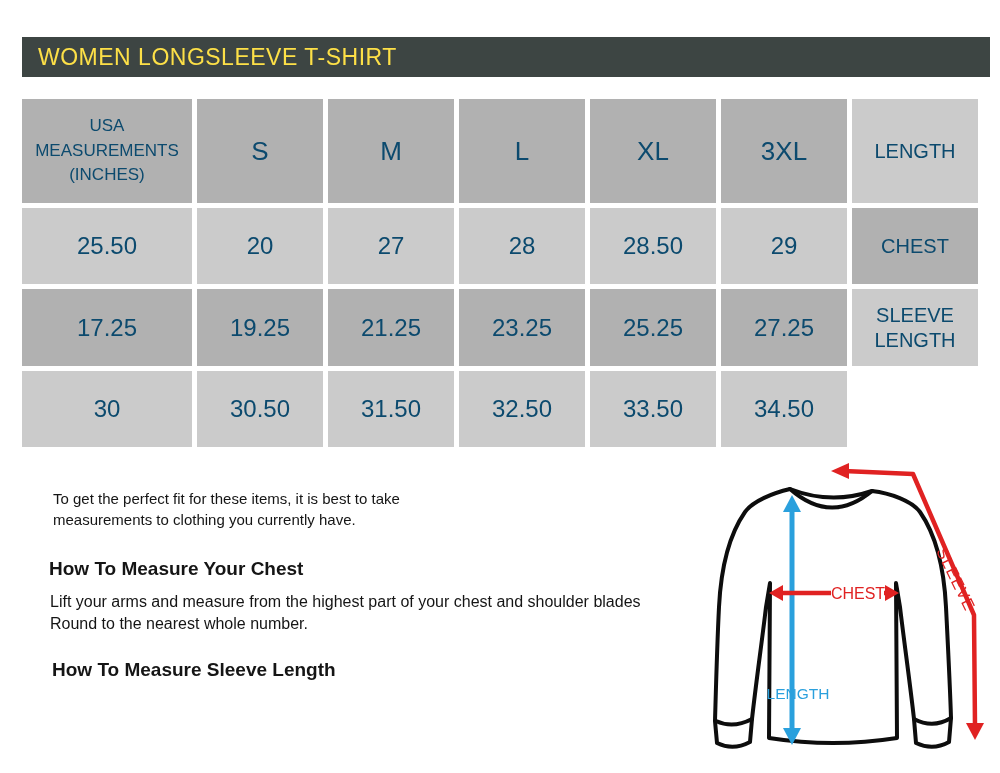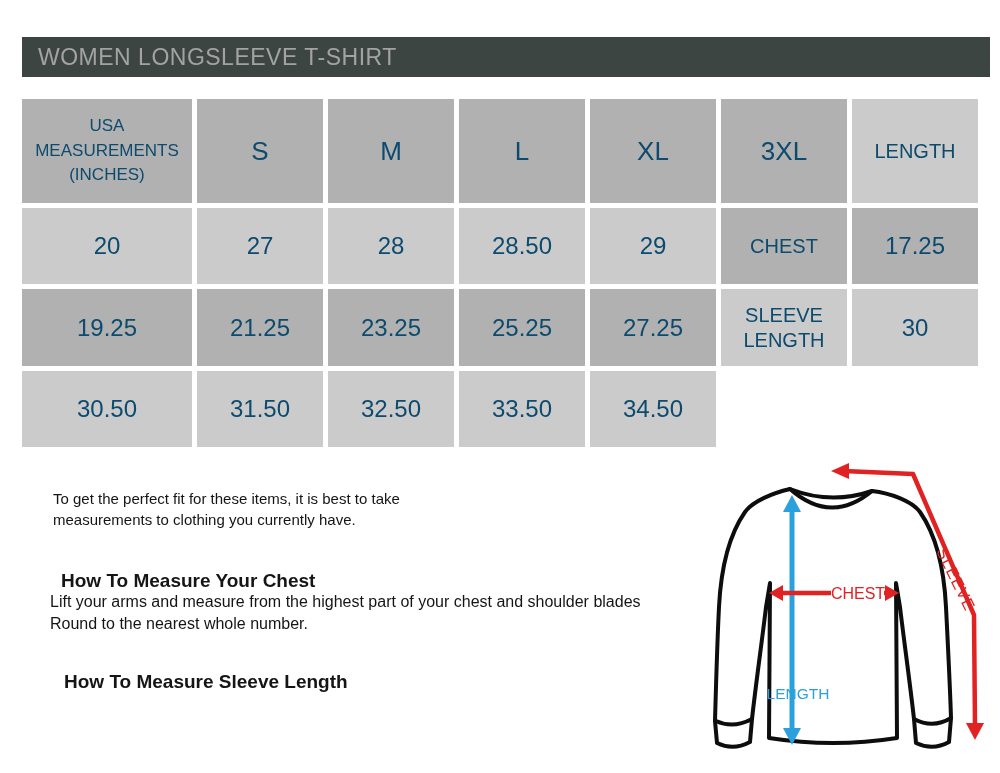--- a/index.html
+++ b/index.html
@@ -6,21 +6,21 @@
   .page{
     position:relative;width:1000px;height:773px;background:#ffffff;
     font-family:"Liberation Sans","DejaVu Sans",sans-serif;color:#151515;overflow:hidden;
   }
   
   .title-bar{
     position:absolute;left:22px;top:37px;width:968px;height:40px;
     background:#3d4543;display:flex;align-items:center;
   }
   .title-bar span{
-    color:#a3a3a3;font-size:23px;letter-spacing:.5px;padding-left:16px;white-space:nowrap;
+    color:#fde047;font-size:23px;letter-spacing:.5px;padding-left:16px;white-space:nowrap;
   }
   
   .size-table{
     position:absolute;left:22px;top:99px;width:956px;
     display:grid;grid-template-columns:170px repeat(6,1fr);
     grid-template-rows:104px 76px 77px 76px;gap:5px;background:#ffffff;
   }
   .cell{
     display:flex;align-items:center;justify-content:center;text-align:center;
     color:#0c4a6e;
@@ -29,21 +29,21 @@
   .light{background:#cbcbcb;}
   .corner{font-size:17px;line-height:1.45;white-space:pre-line;}
   .size-head{font-size:26px;}
   .row-label{font-size:20px;line-height:1.25;}
   .row-label.wrap{max-width:110px;margin:4px auto;}
   .value{font-size:24px;}
   
   .note{position:absolute;white-space:pre-line;margin:8px;}
   .intro{left:45px;top:480px;font-size:15px;line-height:21px;}
   .para{font-size:16px;line-height:22px;}
-  .heading{position:absolute;margin:17px;font-size:19px;font-weight:bold;white-space:nowrap;}
+  .heading{position:absolute;margin:5px;font-size:19px;font-weight:bold;white-space:nowrap;}
   .h-chest{left:44px;top:553px;}
   .p-chest{left:42px;top:583px;}
   .h-sleeve{left:47px;top:654px;}
   .p-sleeve{left:42px;top:686px;}
   
   .diagram{position:absolute;left:698px;top:453px;width:300px;height:316px;}
   .diagram svg{display:block;width:100%;height:100%;}
 </style>
 </head>
 <body>
@@ -59,20 +59,21 @@
     <div class="cell dark corner">USA
 MEASUREMENTS
 (INCHES)</div>
     <div class="cell dark size-head">S</div>
     <div class="cell dark size-head">M</div>
     <div class="cell dark size-head">L</div>
     <div class="cell dark size-head">XL</div>
     <div class="cell dark size-head">3XL</div>
 
     <div class="cell light row-label">LENGTH</div>
+    <div class="cell light value">25.50</div>
     <div class="cell light value">20</div>
     <div class="cell light value">27</div>
     <div class="cell light value">28</div>
     <div class="cell light value">28.50</div>
     <div class="cell light value">29</div>
 
     <div class="cell dark row-label">CHEST</div>
     <div class="cell dark value">17.25</div>
     <div class="cell dark value">19.25</div>
     <div class="cell dark value">21.25</div>

